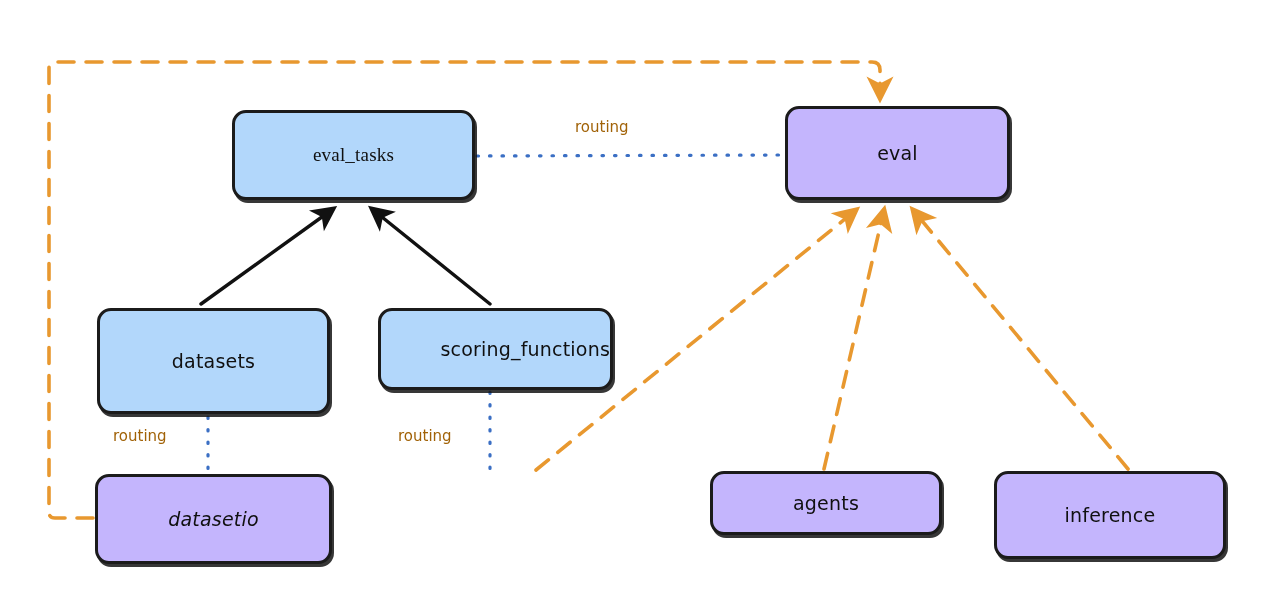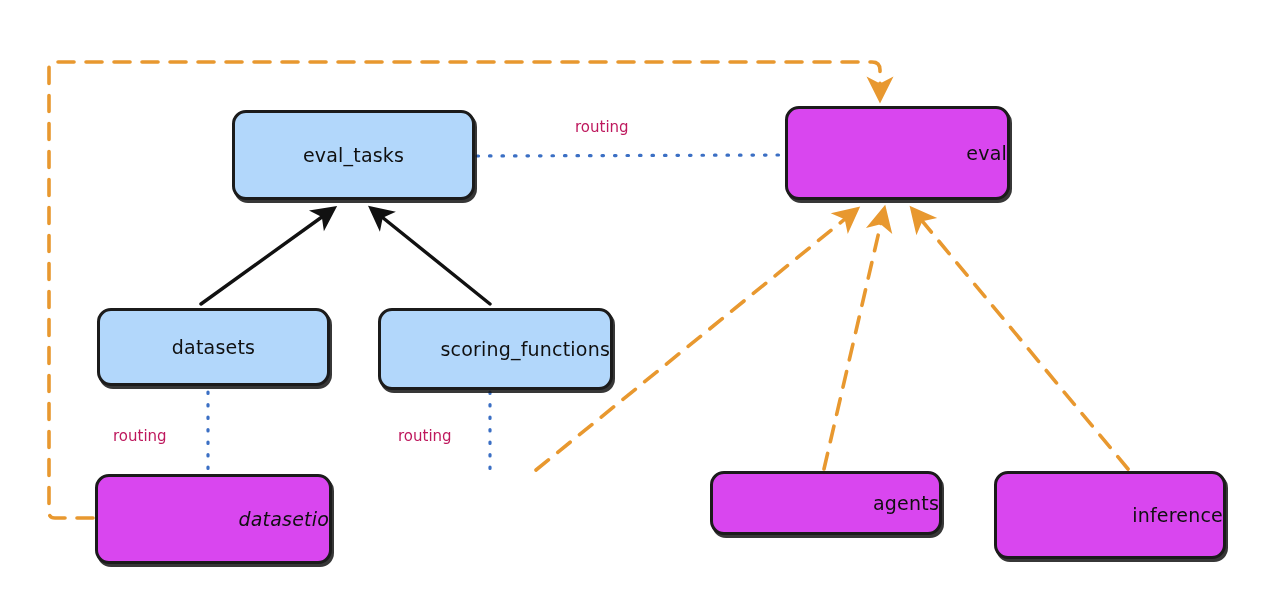--- a/index.html
+++ b/index.html
@@ -32,30 +32,30 @@
     display: flex;
     align-items: center;
     justify-content: center;
     font-family: "DejaVu Sans", sans-serif;
     font-size: 19px;
     color: #101010;
     letter-spacing: 0.2px;
     box-shadow: 2px 3px 0 rgba(20,20,20,0.85);
   }
   .node.blue  { background: #b2d7fb; }
-  .node.green { background: #d946ef; justify-content: flex-end; }
+  .node.green { background: #c4b5fd; }
   .node-label {
     pointer-events: none;
     white-space: nowrap;
   }
   .edge-label {
     position: absolute;
     font-family: "DejaVu Sans", sans-serif;
     font-size: 15px;
-    color: #be185d;
+    color: #a16207;
     white-space: nowrap;
   }
 </style>
 </head>
 <body>
 
 <div id="canvas">
 
   <svg id="edges" viewBox="0 0 1280 596" xmlns="http://www.w3.org/2000/svg">
 
@@ -81,29 +81,29 @@
     <path d="M93,518 L55,518 Q49,518 49,512 L49,68 Q49,62 55,62 L872,62
              Q880,62 880,70 L880,98" fill="none" stroke="#e8982f" stroke-width="3.6" stroke-linecap="round" stroke-dasharray="16 12" marker-end="url(#arrow-orange)"></path>
 
     <path d="M536,470 L856,210" fill="none" stroke="#e8982f" stroke-width="3.6" stroke-linecap="round" stroke-dasharray="16 12" marker-end="url(#arrow-orange)"></path>
 
     <path d="M824,469 L884,210" fill="none" stroke="#e8982f" stroke-width="3.6" stroke-linecap="round" stroke-dasharray="16 12" marker-end="url(#arrow-orange)"></path>
 
     <path d="M1128,469 L913,210" fill="none" stroke="#e8982f" stroke-width="3.6" stroke-linecap="round" stroke-dasharray="16 12" marker-end="url(#arrow-orange)"></path>
   </svg>
 
-  <div class="node blue" style="left:232px; top:110px; width:243px; height:90px;">
+  <div class="node blue" style="left:232px; top:110px; width:243px; height:90px;font-family:Liberation Serif, serif;">
     <span class="node-label">eval_tasks</span>
   </div>
 
   <div class="node green" style="left:785px; top:106px; width:225px; height:94px;">
     <span class="node-label">eval</span>
   </div>
 
-  <div class="node blue" style="left:97px; top:308px; width:233px; height:78px;">
+  <div class="node blue" style="left:97px; top:308px; width:233px; height:106px;">
     <span class="node-label">datasets</span>
   </div>
 
   <div class="node blue" style="left:378px; top:308px; width:235px; height:82px;justify-content:flex-end;">
     <span class="node-label">scoring_functions</span>
   </div>
 
   <div class="node green" style="left:95px; top:474px; width:237px; height:90px;font-style:italic;">
     <span class="node-label">datasetio</span>
   </div>

